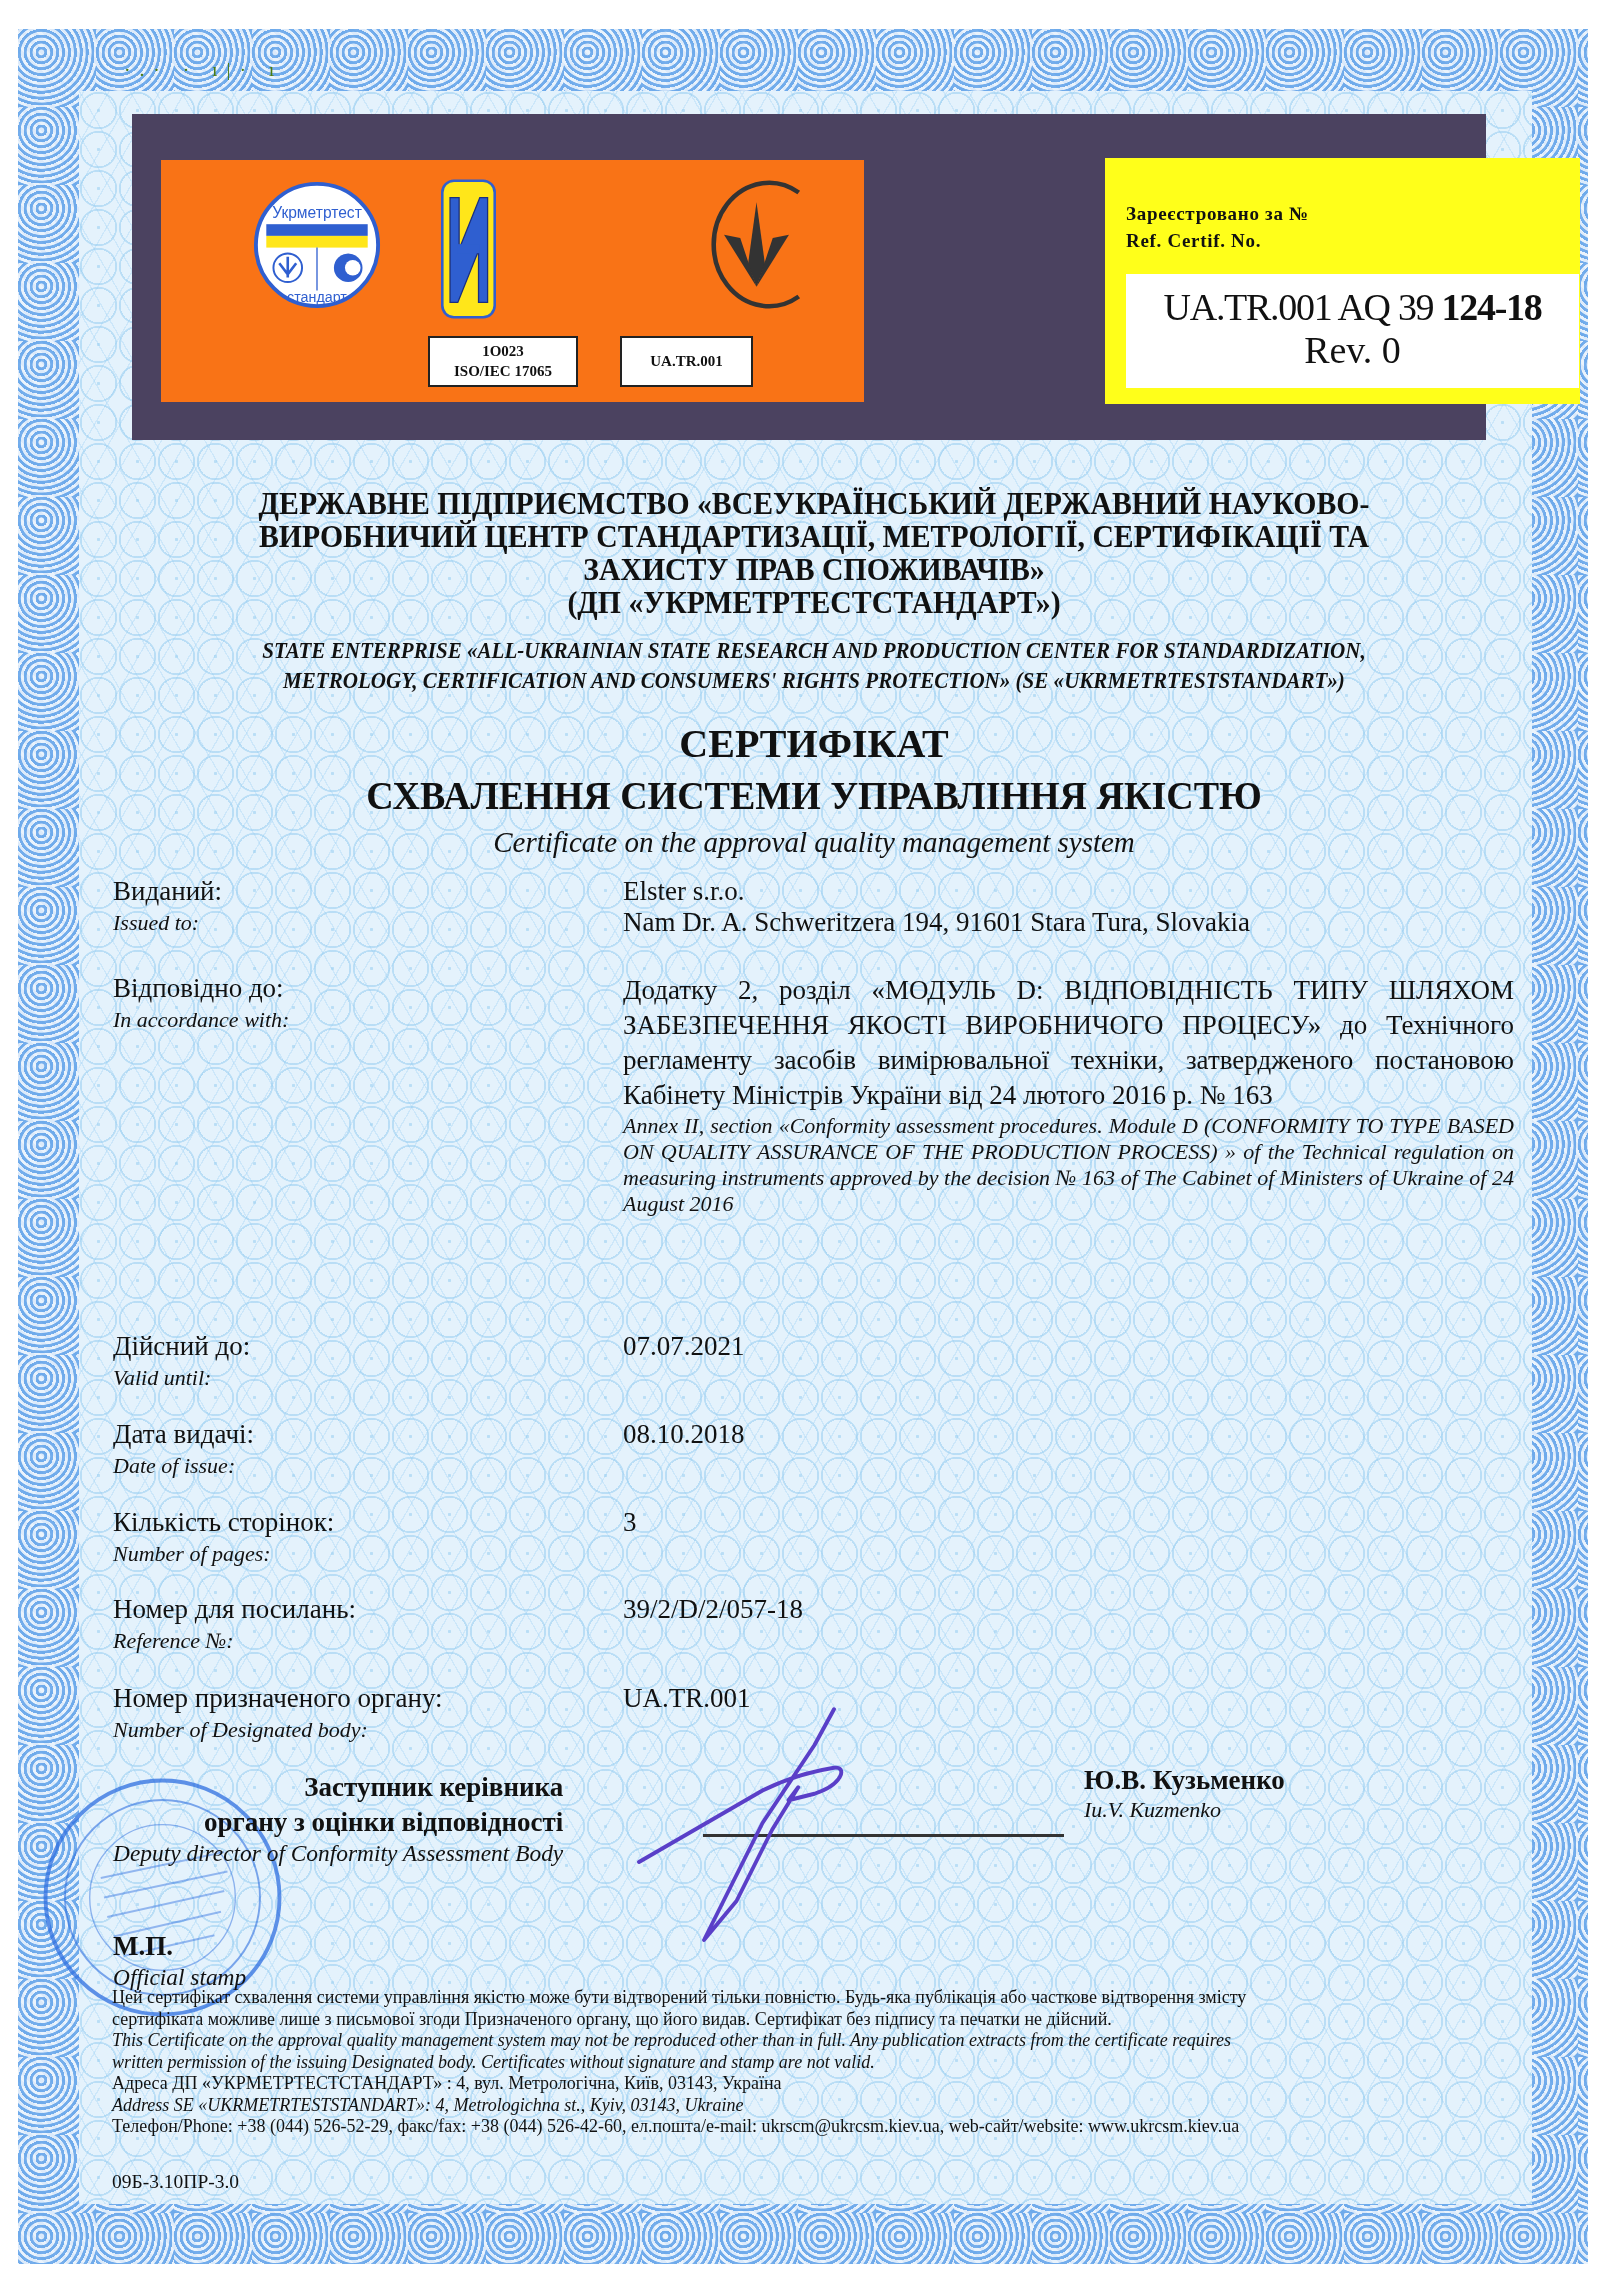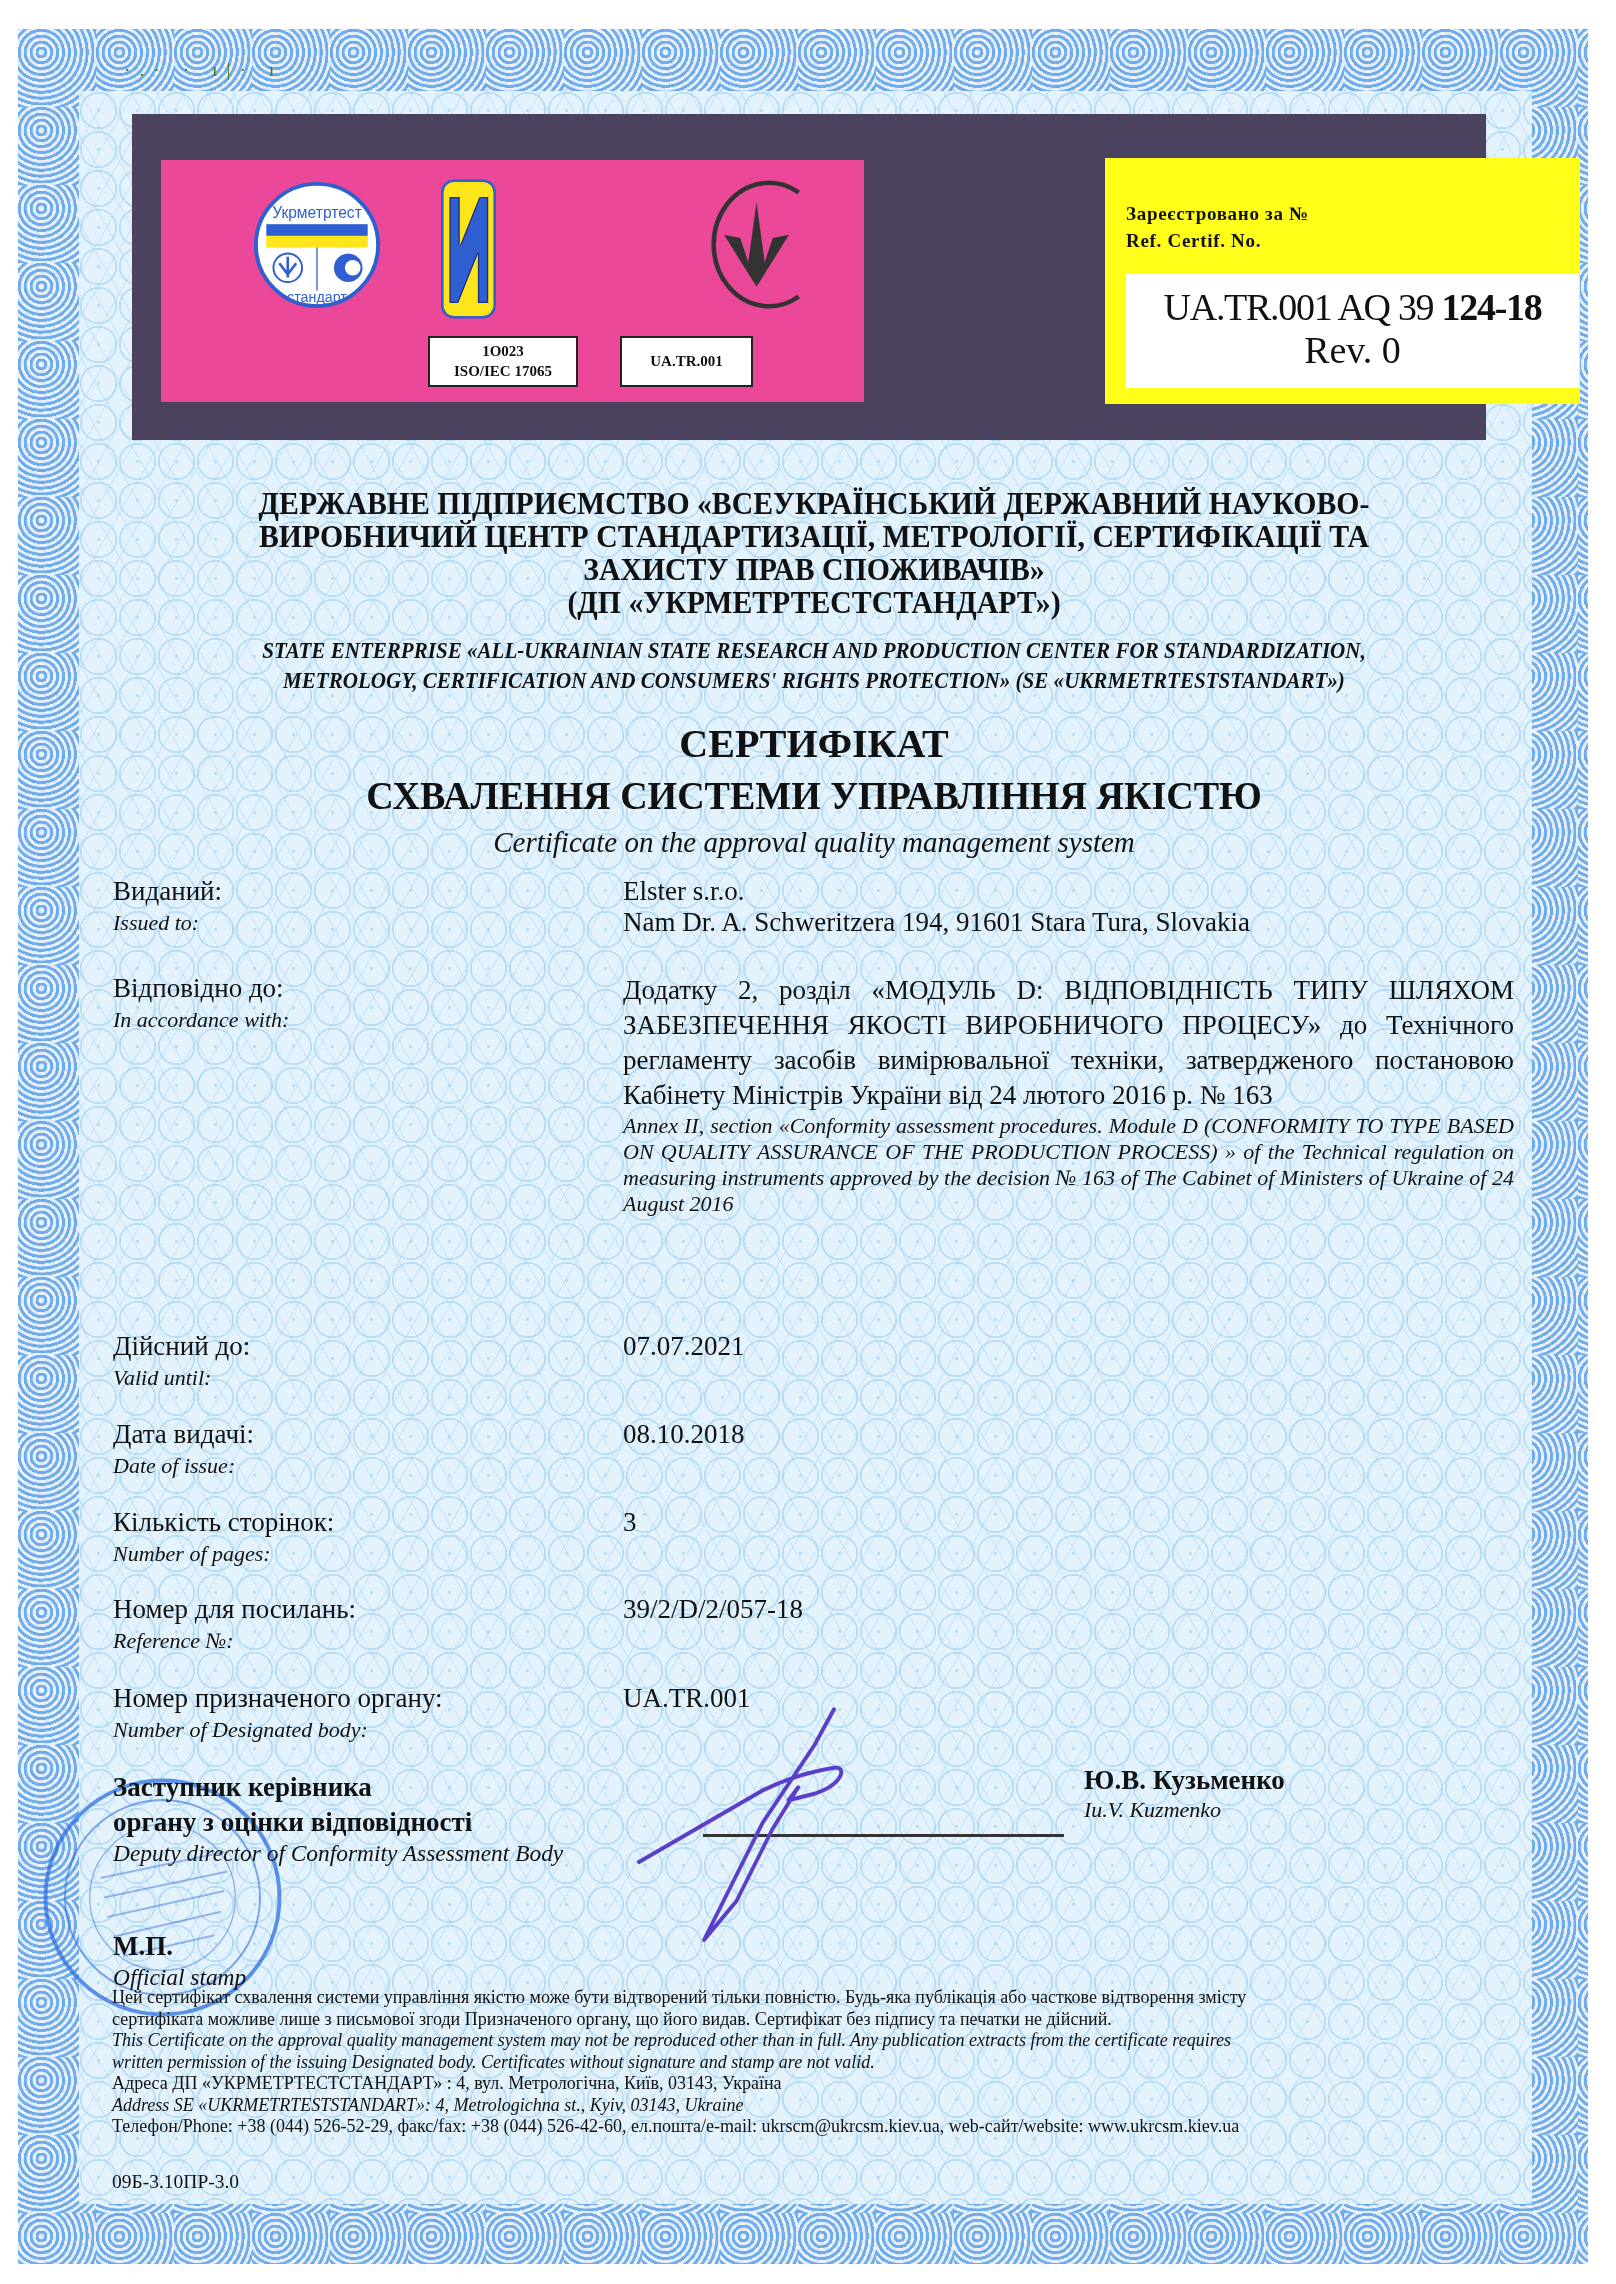--- a/index.html
+++ b/index.html
@@ -23,21 +23,21 @@
     background-image:
       repeating-radial-gradient(ellipse at 50% 50%, rgba(150,205,240,0.55) 0 1.3px, transparent 2px 17px),
       repeating-linear-gradient(60deg, rgba(160,210,245,0.35) 0 1.3px, transparent 1.3px 22px),
       repeating-linear-gradient(-60deg, rgba(160,210,245,0.35) 0 1.3px, transparent 1.3px 22px);
     background-size: 39px 39px, auto, auto;
   }
   .top-marks { position: absolute; left: 124px; top: 59px; font-size: 19.5px; color: #4d7c0f; letter-spacing: 9px; }
 
   
   .band { position: absolute; left: 132px; top: 114px; width: 1354px; height: 326px; background: #4b4260; }
-  .logos { position: absolute; left: 29px; top: 46px; width: 703px; height: 242px; background: #ec4899; }
+  .logos { position: absolute; left: 29px; top: 46px; width: 703px; height: 242px; background: #f97316; }
   .logo-ukrmetr { position: absolute; left: 91px; top: 19.5px; width: 130px; height: 130px; }
   .logo-ia { position: absolute; left: 280px; top: 19px; width: 55px; height: 140px; }
   .logo-ua { position: absolute; left: 540px; top: 13px; width: 111px; height: 143px; }
   .code-box {
     position: absolute; border: 2px solid #222; background: #fff; text-align: center;
     font-weight: bold; font-size: 15px; line-height: 19.5px; display: flex; flex-direction: column; justify-content: center;
   }
   .code-box.iso { left: 267px; top: 176px; width: 146px; height: 47px; }
   .code-box.ua { left: 459px; top: 176px; width: 129px; height: 47px; }
 
@@ -60,21 +60,21 @@
   
   .field { position: absolute; left: 113px; width: 1406px; }
   .f-label-ua { position: absolute; left: 0; top: 0; font-size: 27px; line-height: 31px; }
   .f-label-en { position: absolute; left: 0; top: 34px; font-size: 22px; font-style: italic; line-height: 26px; }
   .f-value { position: absolute; left: 510px; top: 0; width: 891px; font-size: 27px; line-height: 31px; }
   .justify { text-align: justify; text-align-last: left; }
   .f-value-en { font-size: 22px; font-style: italic; line-height: 26px; }
 
   
   .sig-role { position: absolute; left: 113px; top: 1770px; }
-  .sig-role .r1 { font-size: 27px; font-weight: bold; line-height: 35px; }
+  .sig-role .r1 { font-size: 27px; font-weight: bold; line-height: 35px; text-align: right; }
   .sig-role .r2 { font-size: 23.4px; font-style: italic; line-height: 26px; }
   .mp { position: absolute; left: 113px; top: 1930px; }
   .mp .r1 { font-size: 27px; font-weight: bold; line-height: 33px; }
   .mp .r2 { font-size: 23.4px; font-style: italic; line-height: 29px; }
   .sig-line { position: absolute; left: 703px; top: 1834px; width: 361px; height: 2.6px; background: #333; }
   .signature { position: absolute; left: 619px; top: 1693px; width: 352px; height: 260px; }
   .signer { position: absolute; left: 1084px; top: 1764px; }
   .signer .n1 { font-size: 27px; font-weight: bold; line-height: 33px; }
   .signer .n2 { font-size: 22px; font-style: italic; line-height: 26px; }
   .stamp { position: absolute; left: 39px; top: 1774px; width: 247px; height: 247px; }

